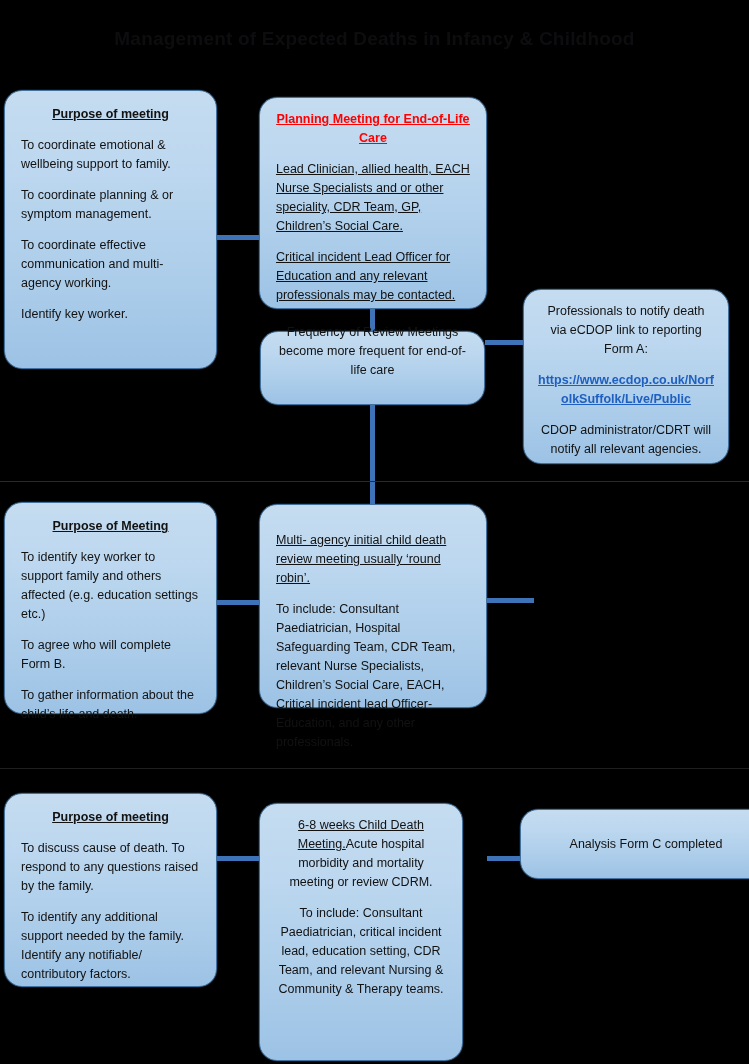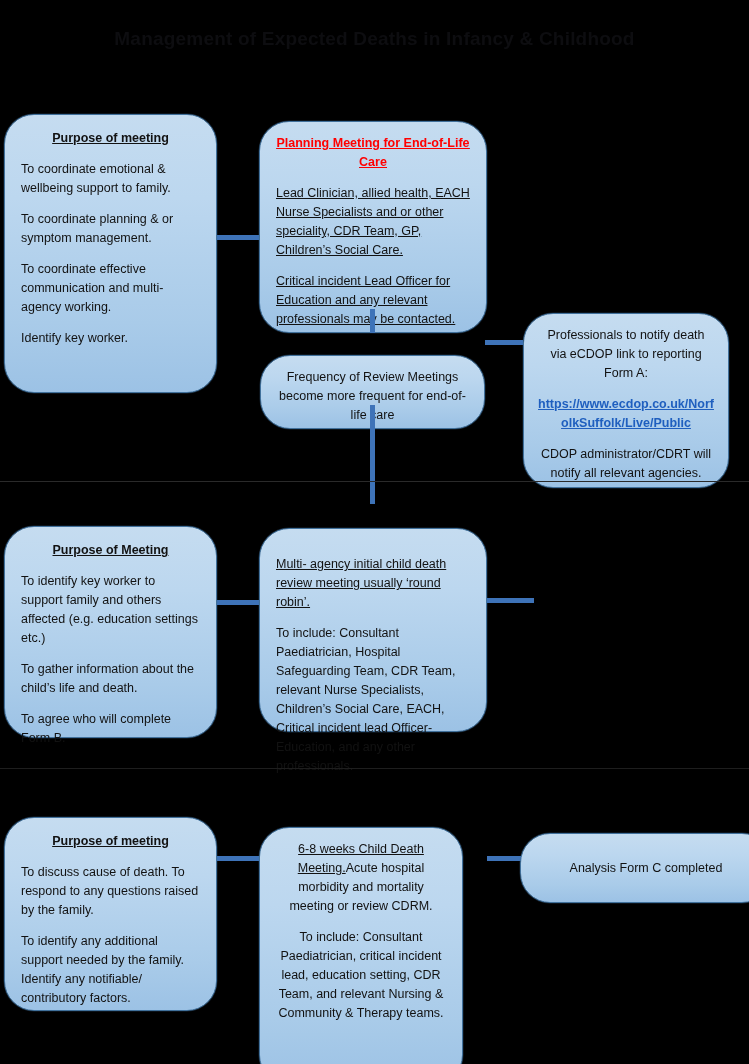--- a/index.html
+++ b/index.html
@@ -17,28 +17,27 @@
     font-size:19px;font-weight:bold;
     color:#0d0d10;
     letter-spacing:.2px;
     white-space:nowrap;
   }
 
   
   .box{
     position:absolute;box-sizing:border-box;
     border:1.5px solid #41719C;
-    border-radius:30px;
+    border-radius:18px;
     background:linear-gradient(180deg,#C5DCF0 0%,#BCD7EF 30%,#A9CBE9 75%,#9CC2E5 100%);
     box-shadow:0 0 0 .5px rgba(65,113,156,.35);
     padding:10px 14px;
     font-size:12.5px;
     line-height:1.52;
     color:#121212;
-    margin-top:24px;
   }
   .box p{margin:0 0 12px 0;}
   .box p:last-child{margin-bottom:0;}
   .ctr{text-align:center;}
   .u{text-decoration:underline;}
   .b{font-weight:normal;}
   .hdr{font-weight:bold;text-decoration:underline;display:block;}
   .hdr-red{color:#FF0000;font-weight:bold;text-decoration:underline;display:block;text-align:center;}
   .link{color:#1F5FBF;font-weight:bold;text-decoration:underline;display:block;text-align:center;word-break:break-all;}
 
@@ -73,21 +72,21 @@
   <div class="box" style="left:259px;top:97px;width:228px;height:212px;padding:12px 16px;text-decoration:underline;">
     <p class="ctr">
         <span class="hdr-red">Planning Meeting for End-of-Life Care</span>
       </p>
     <p>Lead Clinician, allied health, EACH Nurse Specialists and or other speciality, CDR Team, GP, Children’s Social Care.</p>
     <p>Critical incident Lead Officer for Education and any relevant professionals may be contacted.</p>
   </div>
 
   <div class="conn-v" style="left:370px;top:309px;height:24px;"></div>
 
-  <div class="box" style="left:260px;top:331px;width:225px;height:74px;display:flex;align-items:flex-start;justify-content:center;padding:12px 16px;">
+  <div class="box" style="left:260px;top:331px;width:225px;height:74px;display:flex;align-items:flex-end;justify-content:center;padding:24px 16px;">
     <p class="ctr">Frequency of Review Meetings become more frequent for end-of-life care</p>
   </div>
 
   <div class="conn-h" style="left:485px;top:340px;width:38px;"></div>
 
   <div class="box" style="left:523px;top:289px;width:206px;height:175px;padding:12px 14px;">
     <p class="ctr"><span>Professionals to notify death via eCDOP link to reporting </span><span class="b">Form A</span><span>:</span></p>
     <p class="ctr">
         <a class="link" href="#">https://www.ecdop.co.uk/NorfolkSuffolk/Live/Public</a>
       </p>
@@ -98,22 +97,22 @@
 
   <div class="divider d1" style="top:481px;"></div>
 
   <div class="conn-h" style="left:212px;top:600px;width:50px;"></div>
 
   <div class="box" style="left:4px;top:502px;width:213px;height:212px;padding:14px 16px;">
     <p class="ctr">
         <span class="hdr">Purpose of Meeting</span>
       </p>
     <p>To identify key worker to support family and others affected (e.g. education settings etc.)</p>
+    <p>To agree who will complete Form B.</p>
     <p>To gather information about the child’s life and death.</p>
-    <p>To agree who will complete Form B.</p>
   </div>
 
   <div class="box" style="left:259px;top:504px;width:228px;height:204px;padding:26px 16px;">
     <p><span class="u">Multi- agency initial child death review meeting usually ‘round robin’.</span></p>
     <p>To include: Consultant Paediatrician, Hospital Safeguarding Team, CDR Team, relevant Nurse Specialists, Children’s Social Care, EACH, Critical incident lead Officer-Education, and any other professionals.</p>
   </div>
 
   <div class="conn-h" style="left:487px;top:598px;width:47px;"></div>
 
   <div class="divider d2" style="top:768px;"></div>

